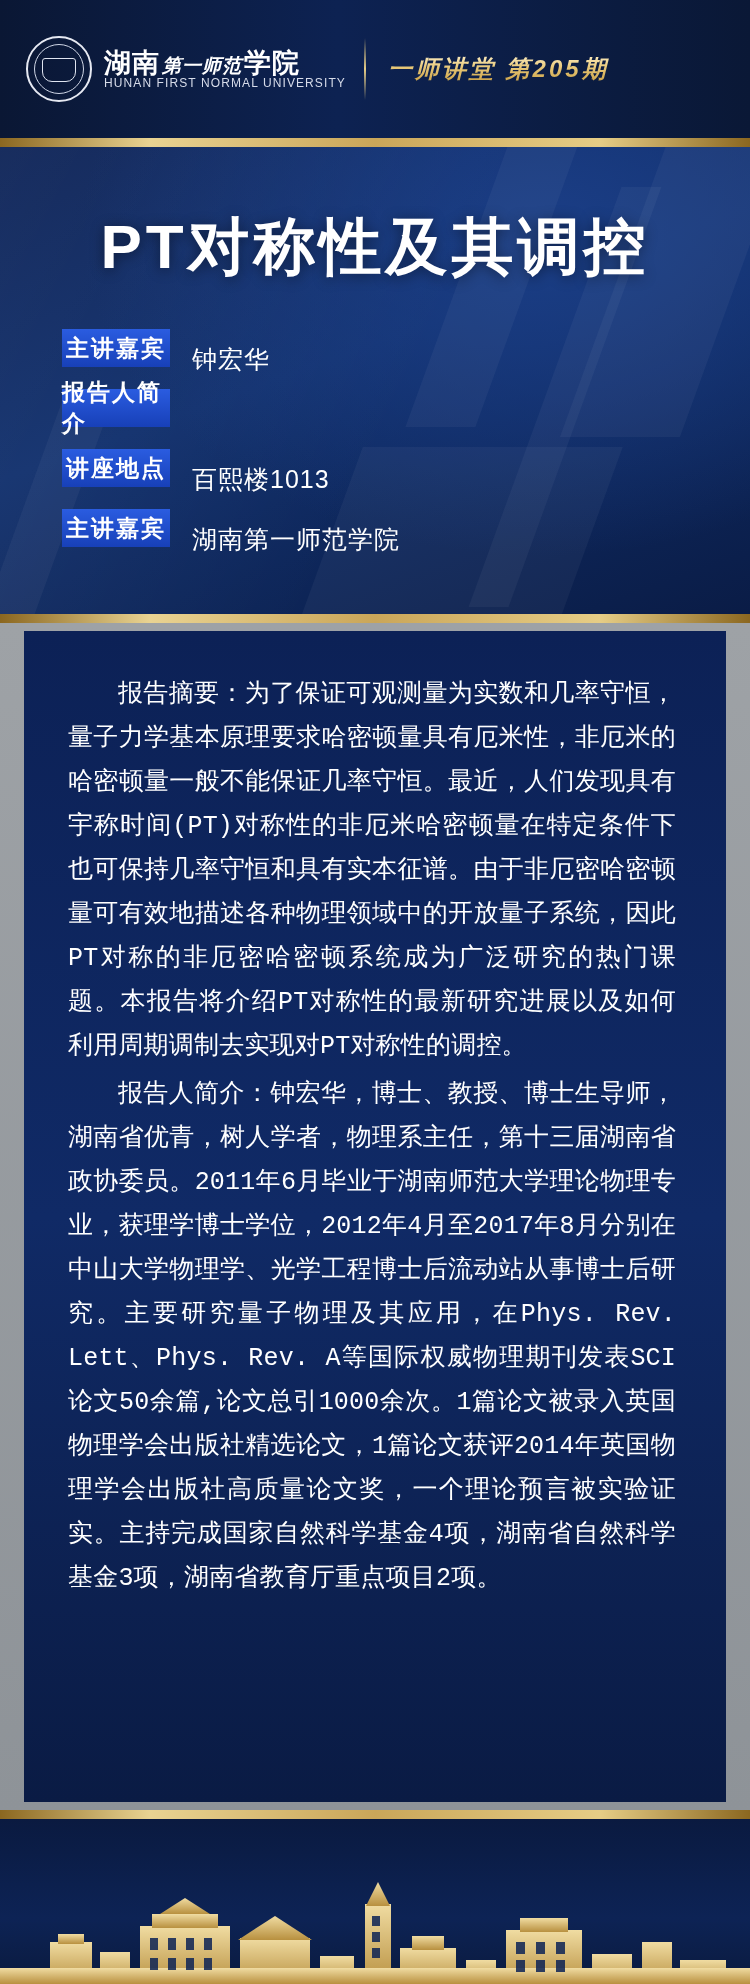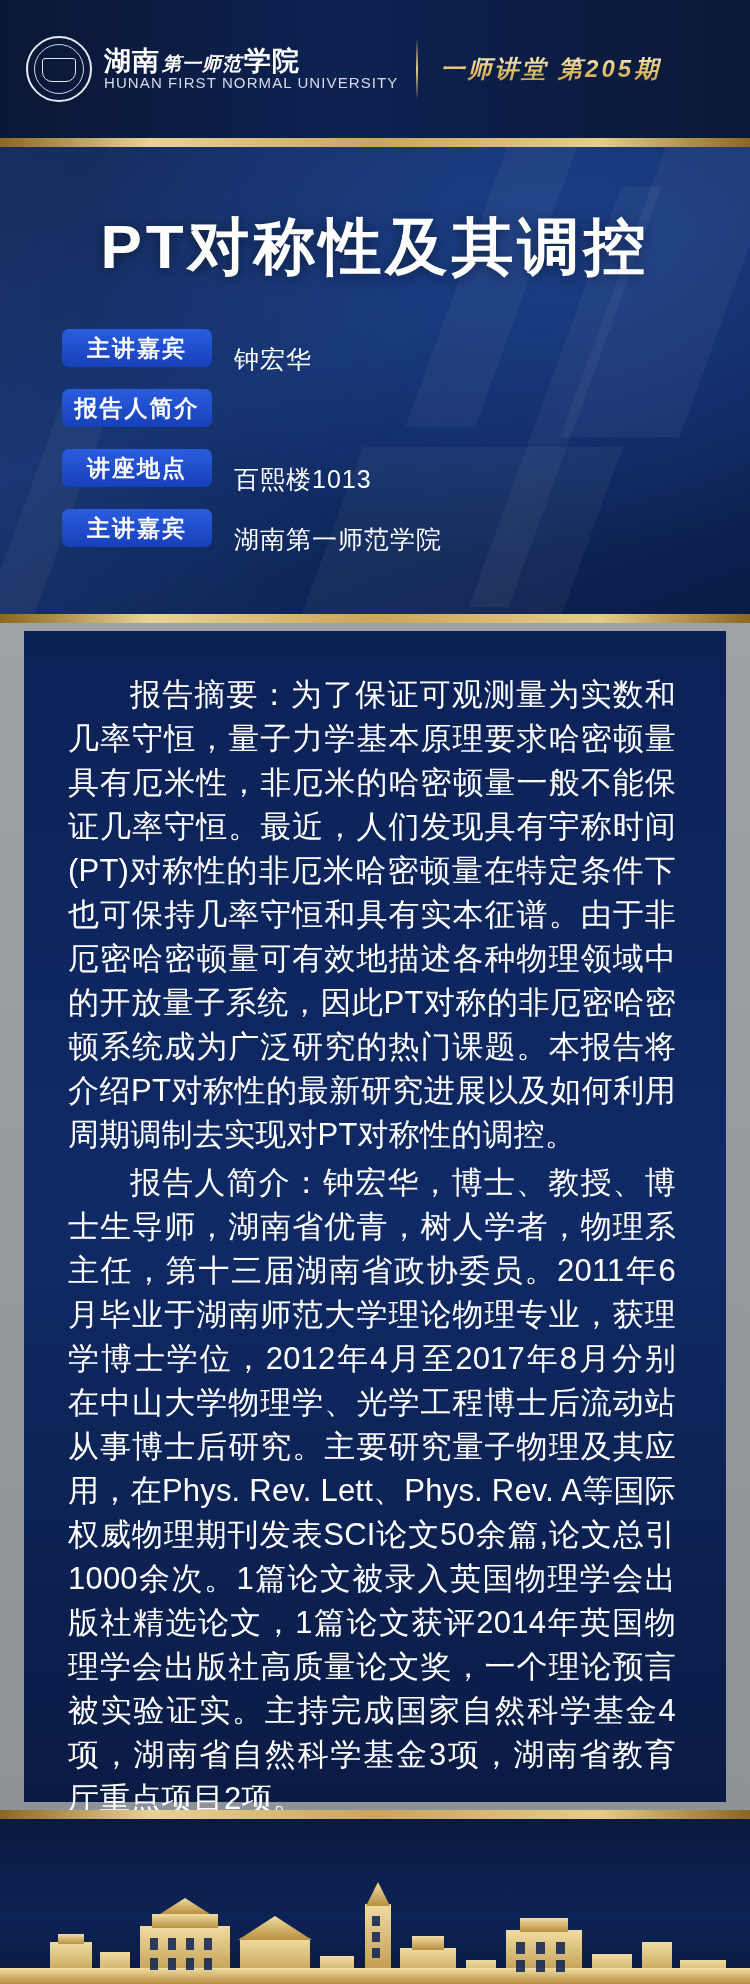--- a/index.html
+++ b/index.html
@@ -66,21 +66,21 @@
     white-space: nowrap;
   }
   .logo-cn .calli {
     font-family: "Liberation Serif", "DejaVu Serif", serif;
     font-style: italic;
     font-size: 19px;
     padding: 0 2px;
   }
   .logo-en {
     color: #d7dcea;
-    font-size: 15px;
+    font-size: 12px;
     letter-spacing: 1.1px;
     white-space: nowrap;
   }
   .logo-divider {
     width: 2px; height: 62px;
     background: linear-gradient(180deg, rgba(230,205,134,0), #e6cd86, rgba(230,205,134,0));
     margin: 0 22px 0 18px;
   }
   .series-title {
     font-family: Liberation Sans, sans-serif;
@@ -131,33 +131,32 @@
     position: absolute;
     left: 62px; top: 182px;
   }
   .info-row {
     display: flex;
     align-items: center;
     margin-bottom: 22px;
     height: 38px;
   }
   .info-label {
-    width: 150px;
+    width: 108px;
     height: 38px;
     background: linear-gradient(180deg,#2a5ce0 0%,#1740b8 100%);
     color: #ffffff;
     font-size: 23px;
     font-weight: 700;
     letter-spacing: 2px;
     display: flex;
     align-items: center;
     justify-content: center;
     box-sizing: border-box;
     flex: none;
-    border-radius: 7px;
   }
   .info-value {
     color: #ffffff;
     font-size: 25px;
     margin-left: 22px;
     letter-spacing: 1px;
     white-space: nowrap;
     margin-top: 22px;
   }
 
@@ -182,26 +181,27 @@
   .body-card {
     position: absolute;
     left: 24px; top: 8px;
     width: 702px; height: 1171px;
     background: linear-gradient(180deg,#0c2156 0%, #102a66 50%, #0a1b44 100%);
     box-sizing: border-box;
     padding: 42px 44px;
   }
   .para {
     color: #ffffff;
-    font-size: 31px;
+    font-size: 25px;
     line-height: 44px;
     text-indent: 2em;
     letter-spacing: 0.2px;
     margin: 0 6px 4px 0;
     text-align: justify;
+    font-family: Liberation Mono, monospace;
   }
 
   
   .footer {
     position: absolute;
     left: 0; top: 1819px;
     width: 750px; height: 165px;
     background: linear-gradient(180deg,#0a1a40 0%, #0d2355 60%, #0a1a3e 100%);
     overflow: hidden;
   }

